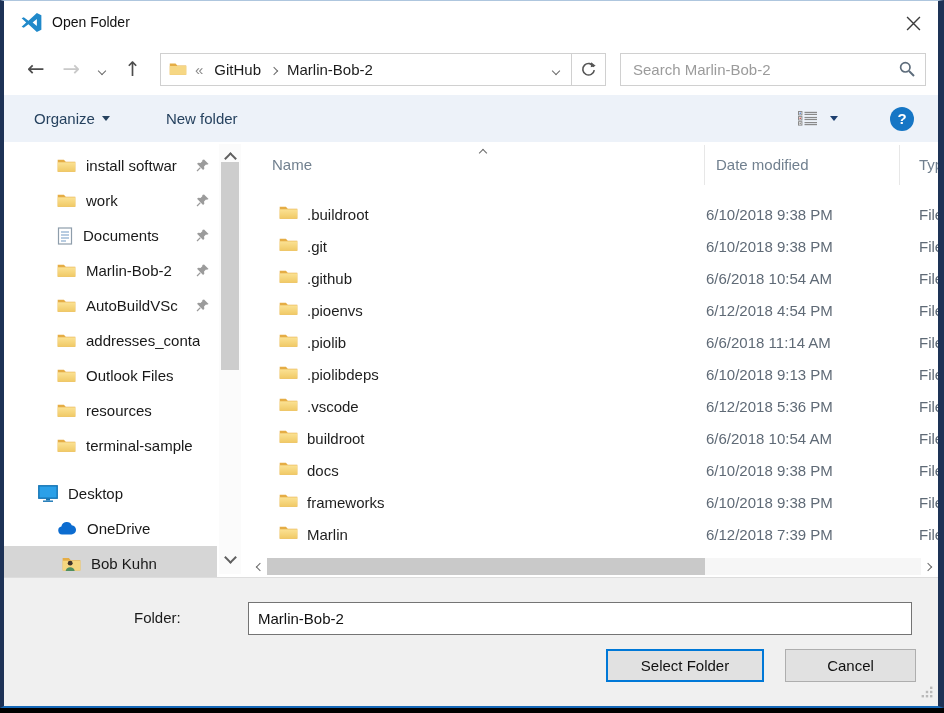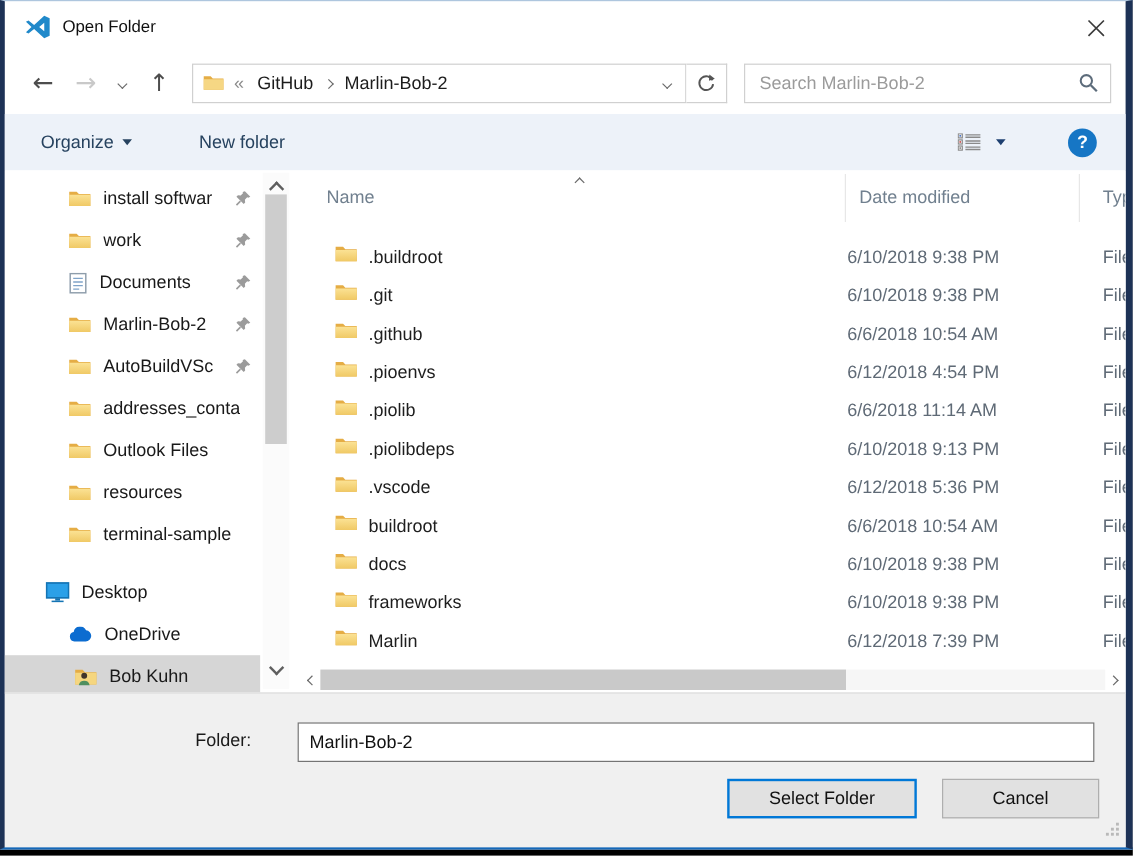--- a/index.html
+++ b/index.html
@@ -76,21 +76,21 @@
   .fl-row .row-name{margin-left:9px;font-size:15px;color:#1e1e1e;white-space:nowrap;}
   .fl-row .row-date{position:absolute;left:462px;font-size:15px;color:#5f6a76;white-space:nowrap;}
   .fl-row .row-type{position:absolute;left:675px;width:24px;overflow:hidden;font-size:15px;color:#5f6a76;white-space:nowrap;}
   
   .hscroll{position:absolute;left:9px;right:3px;bottom:2px;height:17px;display:flex;align-items:center;}
   .hs-arrow{flex:0 0 14px;display:flex;justify-content:center;}
   .hs-track{flex:1;height:17px;background:#f6f6f6;position:relative;}
   .hs-thumb{position:absolute;left:0;top:0;height:17px;width:67%;background:#c9c9c9;}
   
   .footer{flex:0 0 128px;background:#f0f0f0;border-top:1px solid #ddd;position:relative;}
-  .folder-label{position:absolute;left:130px;top:31px;width:104px;text-align:center;font-size:15px;color:#1a1a1a;}
+  .folder-label{position:absolute;left:130px;top:31px;width:104px;text-align:left;font-size:15px;color:#1a1a1a;}
   .folder-input{position:absolute;left:244px;top:24px;width:664px;height:33px;box-sizing:border-box;border:1px solid #747474;background:#fff;font-size:15px;font-family:inherit;padding:0 9px;color:#111;outline:none;}
   .btn{position:absolute;top:71px;height:33px;box-sizing:border-box;background:#e1e1e1;font-size:15px;font-family:Liberation Sans, sans-serif;color:#111;display:flex;align-items:center;justify-content:center;}
   .btn-select{left:602px;width:158px;border:2px solid #0078d7;}
   .btn-cancel{left:781px;width:131px;border:1px solid #aeaeae;}
   .resize-grip{position:absolute;right:4px;bottom:3px;}
 </style>
 </head>
 <body>
 
 <div class="window">

